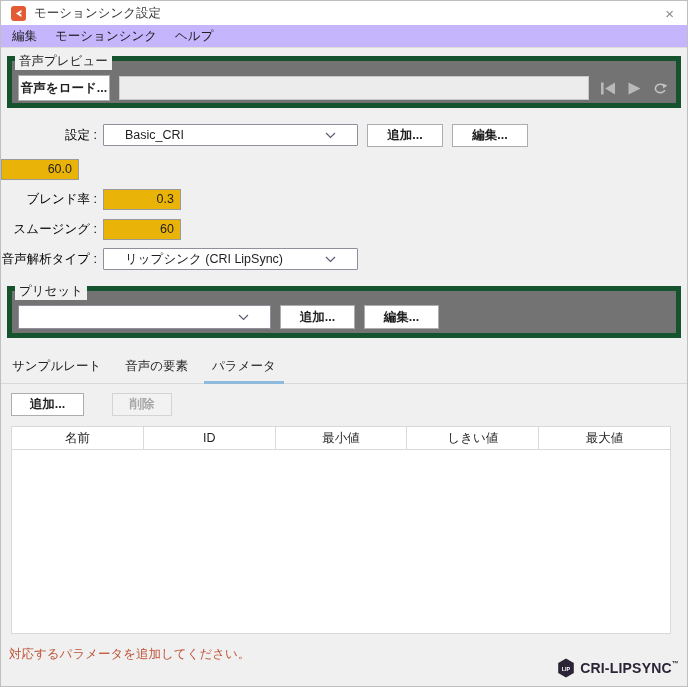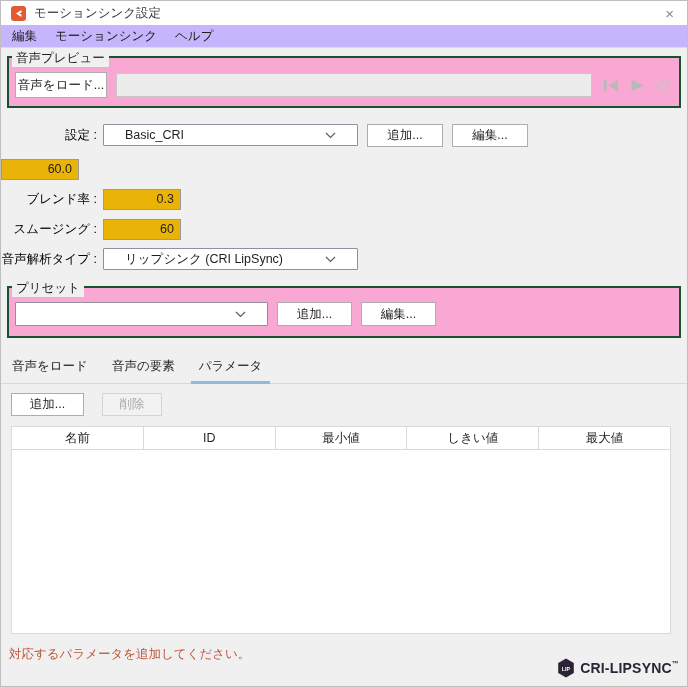--- a/index.html
+++ b/index.html
@@ -39,39 +39,39 @@
     border-bottom: 1px solid #dcdcdc;
     display: flex; align-items: center;
     padding-left: 2px;
   }
   .menu-item { font-size: 12.5px; color: #1f1f1f; padding: 0 9px; }
 
   
   .groupbox {
     position: relative;
     margin: 16px 6px;
-    border: 2px solid #14532d;
-    background: #f9a8d4;
+    border: 5px solid #14532d;
+    background: #737373;
   }
   .groupbox-label {
     position: absolute; top: -8px; left: 3px;
     background: #f0f0f0; padding: 0 4px;
     font-size: 12.5px; color: #1f1f1f;
   }
 
   .audio-group { margin-top: 8px; height: 52px; }
   .audio-inner {
     display: flex; align-items: center;
     padding: 14px 8px 0 6px;
   }
   .btn {
     background: #ffffff; border: 1px solid #adadad;
     font-size: 12.5px; color: #1f1f1f;
     font-family: inherit;
-    display: inline-flex; align-items: center; justify-content: center;
+    display: inline-flex; align-items: center; justify-content: center; font-weight: bold;
   }
   .btn:disabled, .btn.disabled {
     background: #f2f2f2; border-color: #d4d4d4; color: #a8a8a8;
   }
   .load-btn { width: 92px; height: 26px; flex: none; }
   .audio-path {
     flex: 1; height: 24px; margin-left: 9px;
     background: #ececec; border: 1px solid #c8c8c8;
     font-size: 12px; padding: 0 5px;
   }
@@ -123,21 +123,21 @@
     margin-right: 22px;
   }
   .tab.active::after {
     content: ""; position: absolute; left: -7px; right: -7px; bottom: -1px;
     height: 3px; background: #8fbadb;
   }
 
   
   .param-toolbar { margin: 9px 0 0 10px; display: flex; }
   .param-add { width: 73px; height: 23px; }
-  .param-del { width: 60px; height: 23px; margin-left: 18px; }
+  .param-del { width: 60px; height: 23px; margin-left: 28px; }
 
   
   .param-table { margin: 10px 16px 0 10px; border-radius: 21px; }
   .table-header {
     display: flex; height: 24px;
     background: #ffffff; border: 1px solid #d9d9d9;
   }
   .th {
     flex: 1; display: flex; align-items: center; justify-content: center;
     font-size: 12.5px; color: #1f1f1f;
@@ -258,21 +258,21 @@
         <svg width="11" height="7" viewBox="0 0 11 7">
             <path d="M1 1 L5.5 5.5 L10 1" fill="none" stroke="#5a5a72" stroke-width="1.2"></path>
           </svg>
       </div>
       <button class="btn preset-btn">追加...</button>
       <button class="btn preset-btn">編集...</button>
     </div>
   </div>
 
   <div class="tabs">
-    <span class="tab">音声をロード</span>
+    <span class="tab">サンプルレート</span>
     <span class="tab">音声の要素</span>
     <span class="tab active">パラメータ</span>
   </div>
 
   <div class="param-toolbar">
     <button class="btn param-add">追加...</button>
     <button class="btn param-del" disabled="">削除</button>
   </div>
 
   <div class="param-table">

